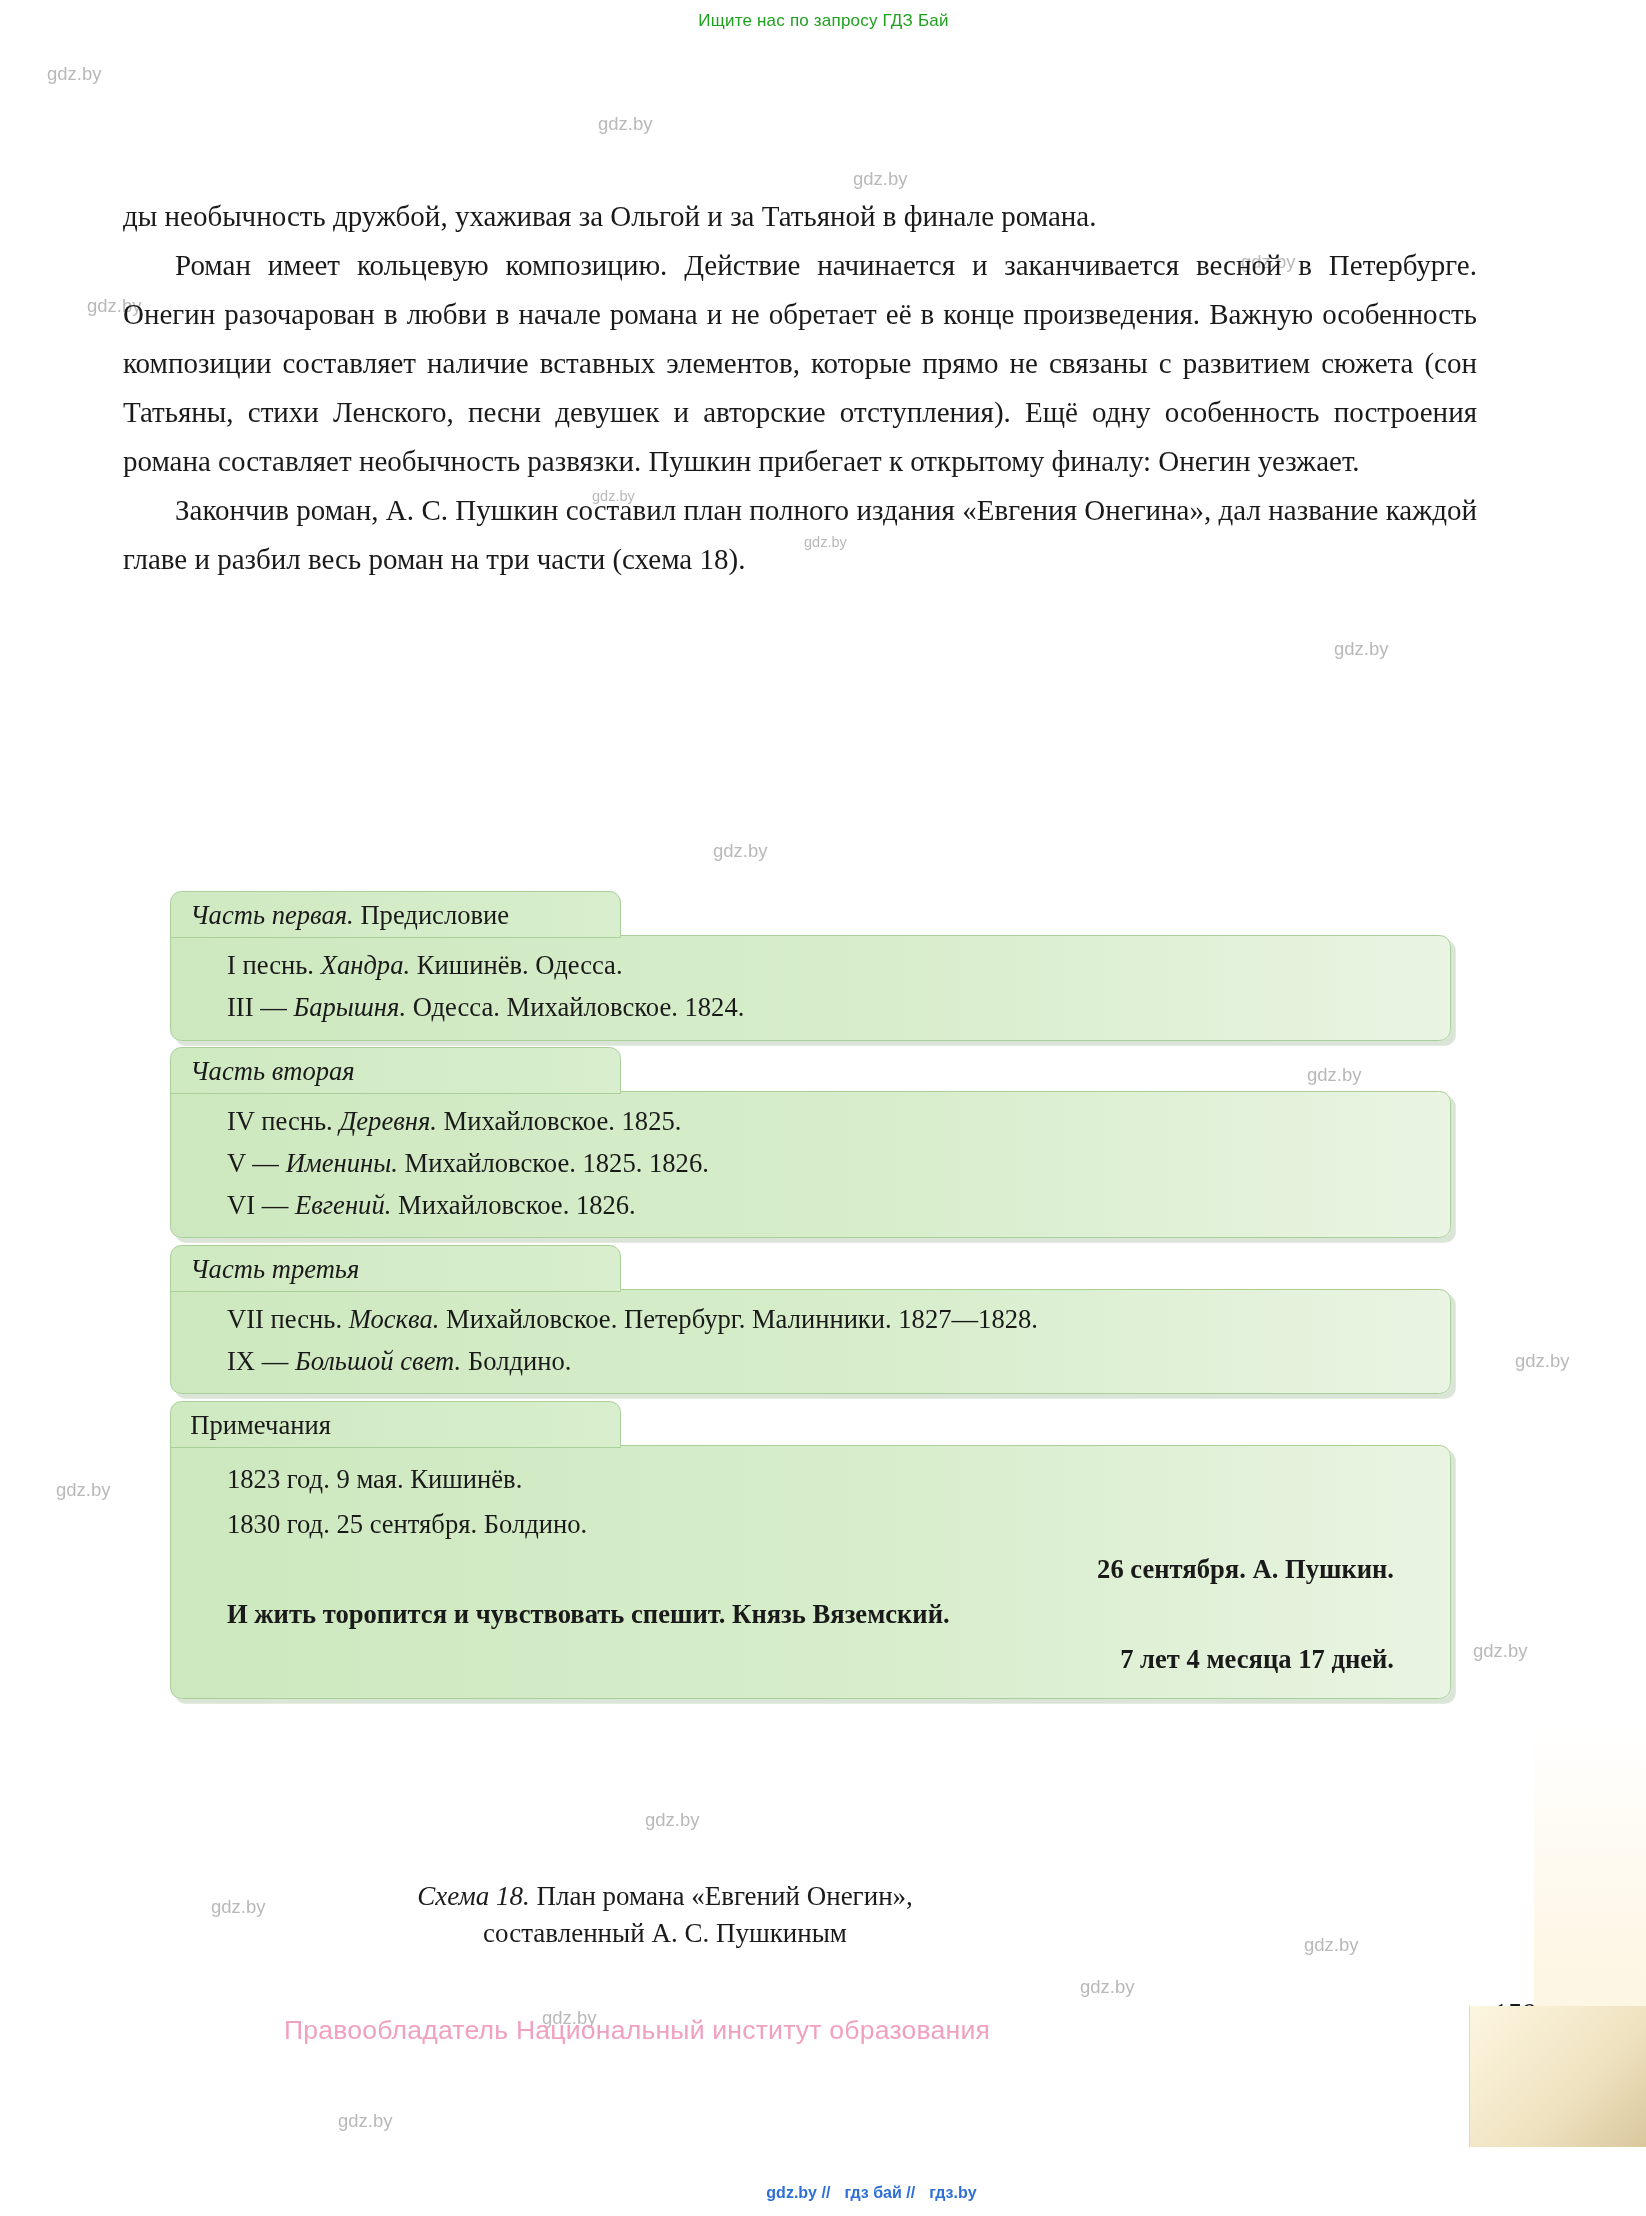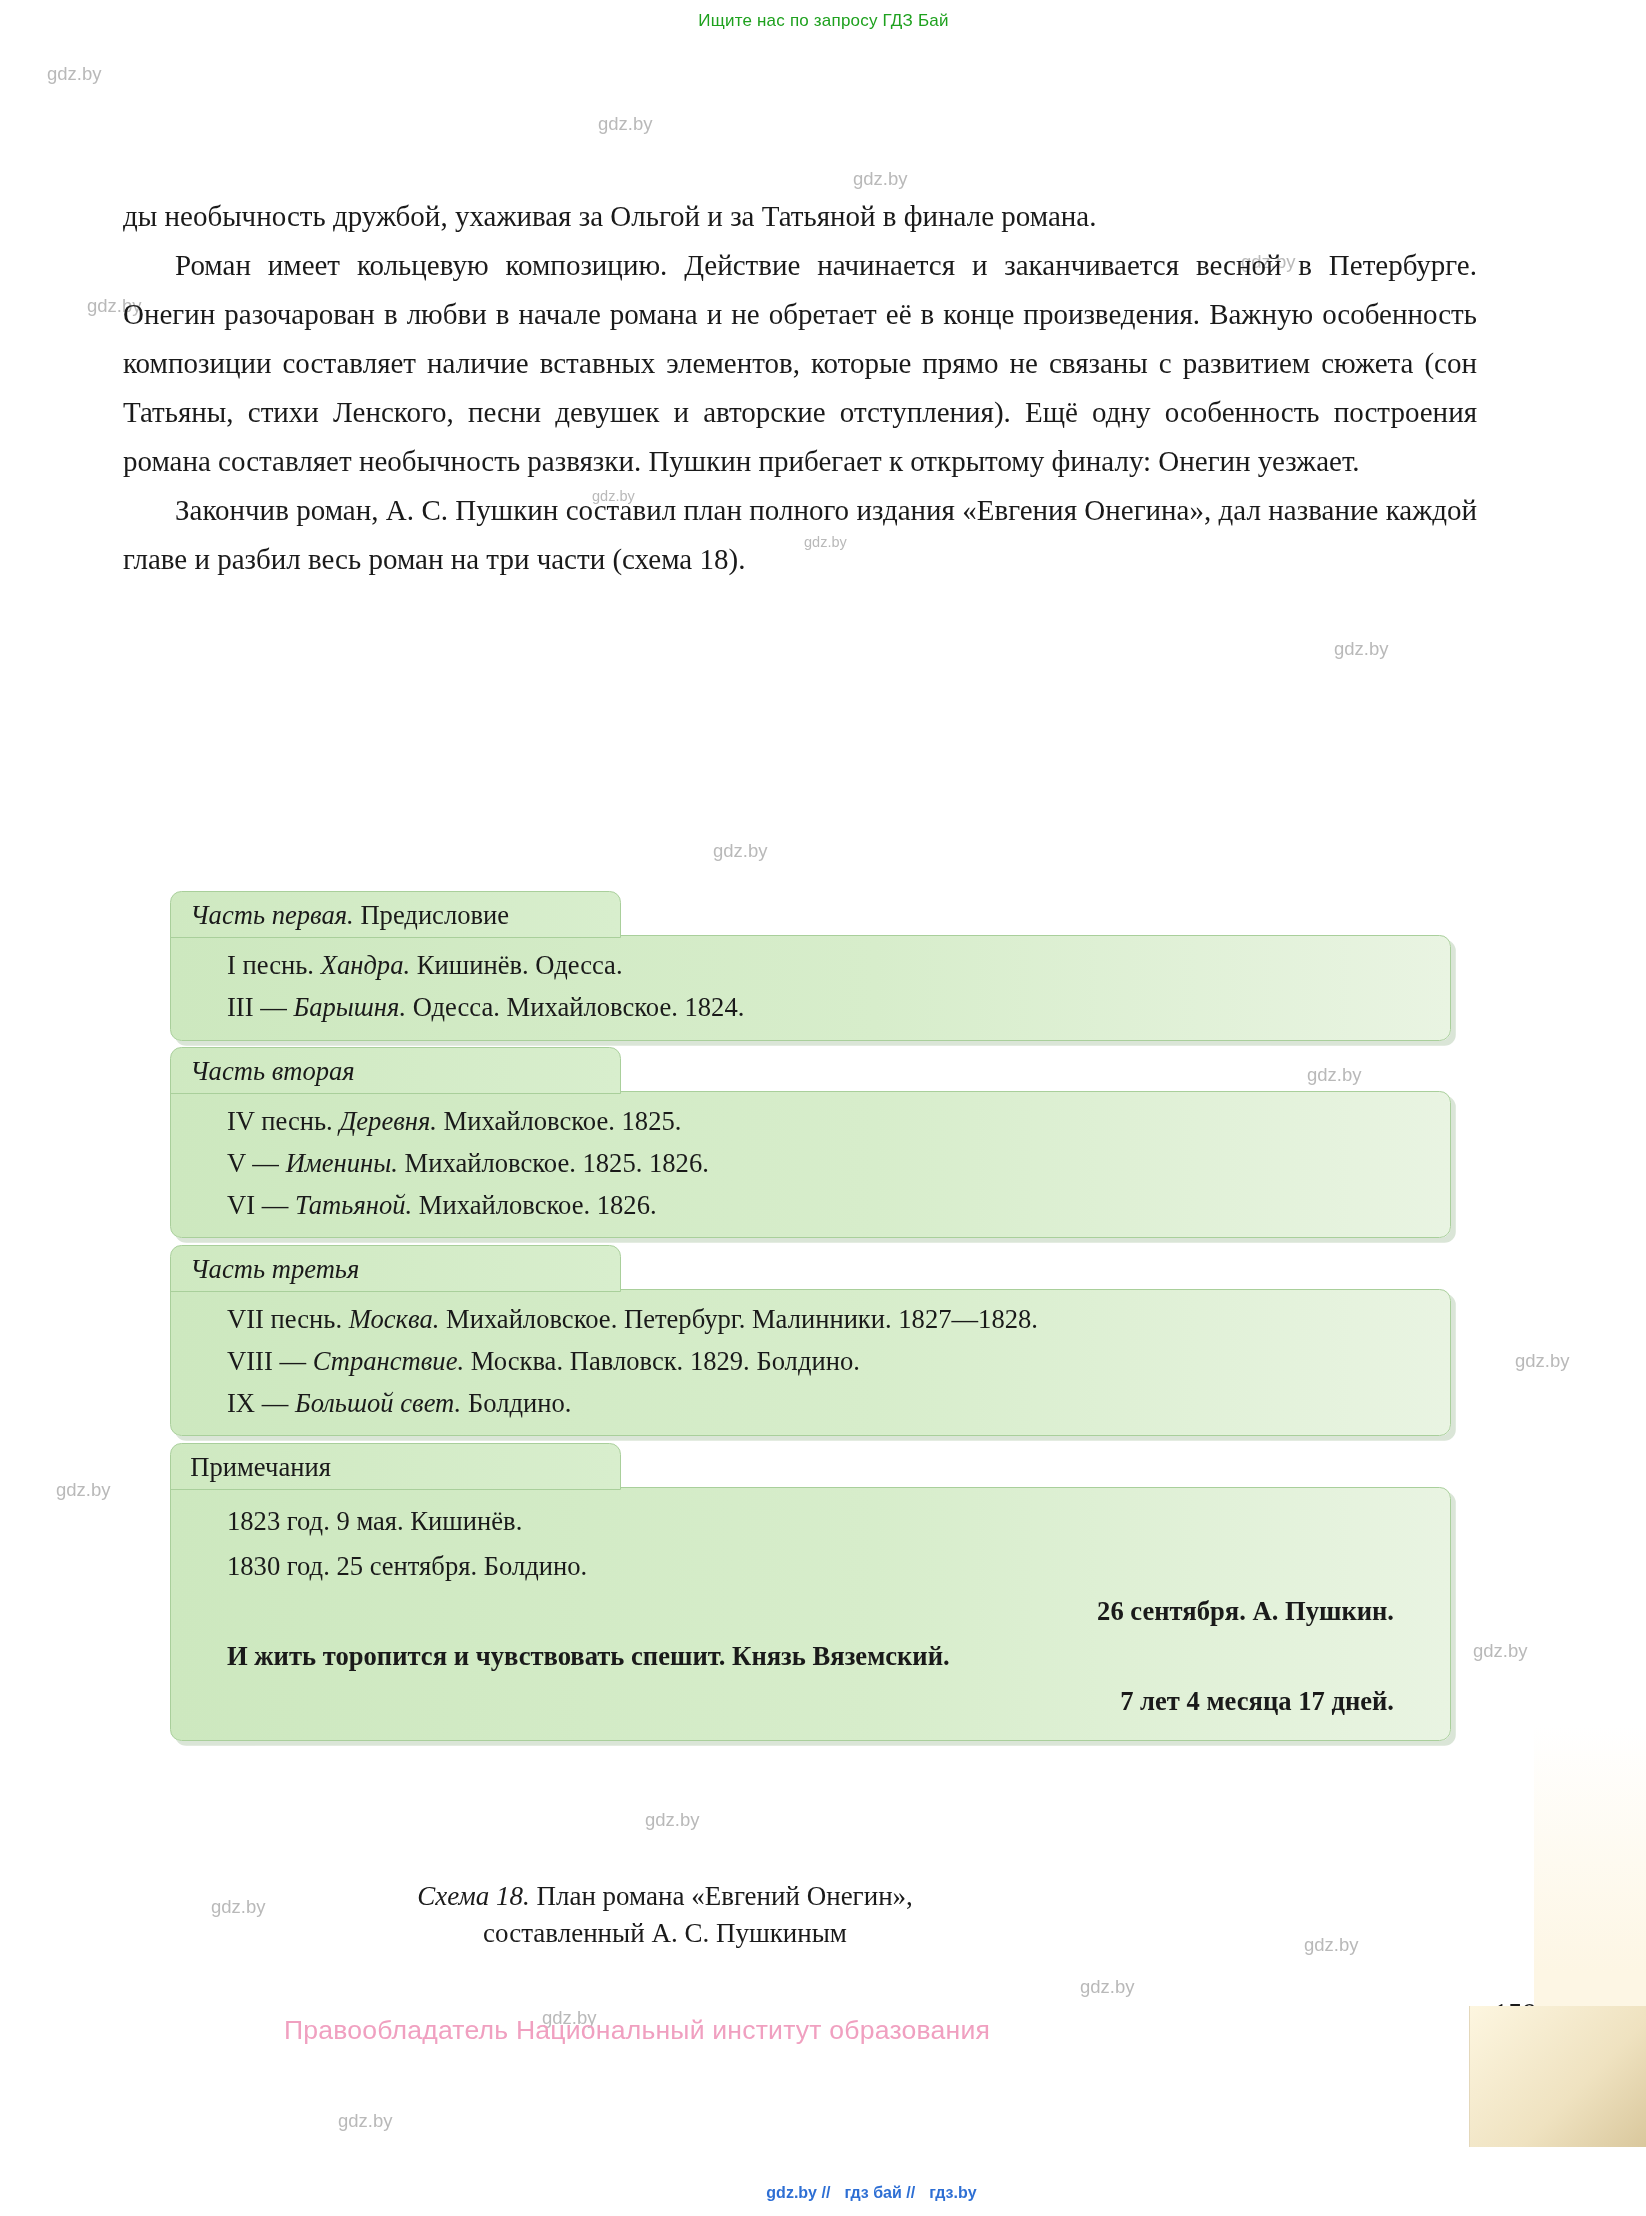--- a/index.html
+++ b/index.html
@@ -232,31 +232,30 @@
     </div>
   </div>
 
   <div class="part">
     <div class="part-head">
       <i>Часть вторая</i><span></span>
     </div>
     <div class="part-body">
       <div class="line">IV песнь. <i>Деревня.</i> Михайловское. 1825.</div>
       <div class="line">V — <i>Именины.</i> Михайловское. 1825. 1826.</div>
-      <div class="line">VI — <i>Татьяной.</i> Михайловское. 1826.</div>
+      <div class="line">VI — <i>Евгений.</i> Михайловское. 1826.</div>
     </div>
   </div>
 
   <div class="part">
     <div class="part-head">
       <i>Часть третья</i><span></span>
     </div>
     <div class="part-body">
       <div class="line">VII песнь. <i>Москва.</i> Михайловское. Петербург. Малинники. 1827—1828.</div>
-      <div class="line">VIII — <i>Странствие.</i> Москва. Павловск. 1829. Болдино.</div>
       <div class="line">IX — <i>Большой свет.</i> Болдино.</div>
     </div>
   </div>
 
   <div class="part">
     <div class="part-head">Примечания</div>
     <div class="part-body notes-body">
       <div class="line">1823 год. 9 мая. Кишинёв.</div>
       <div class="line">1830 год. 25 сентября. Болдино.</div>
       <div class="line notes-right notes-bold">26 сентября. А. Пушкин.</div>

